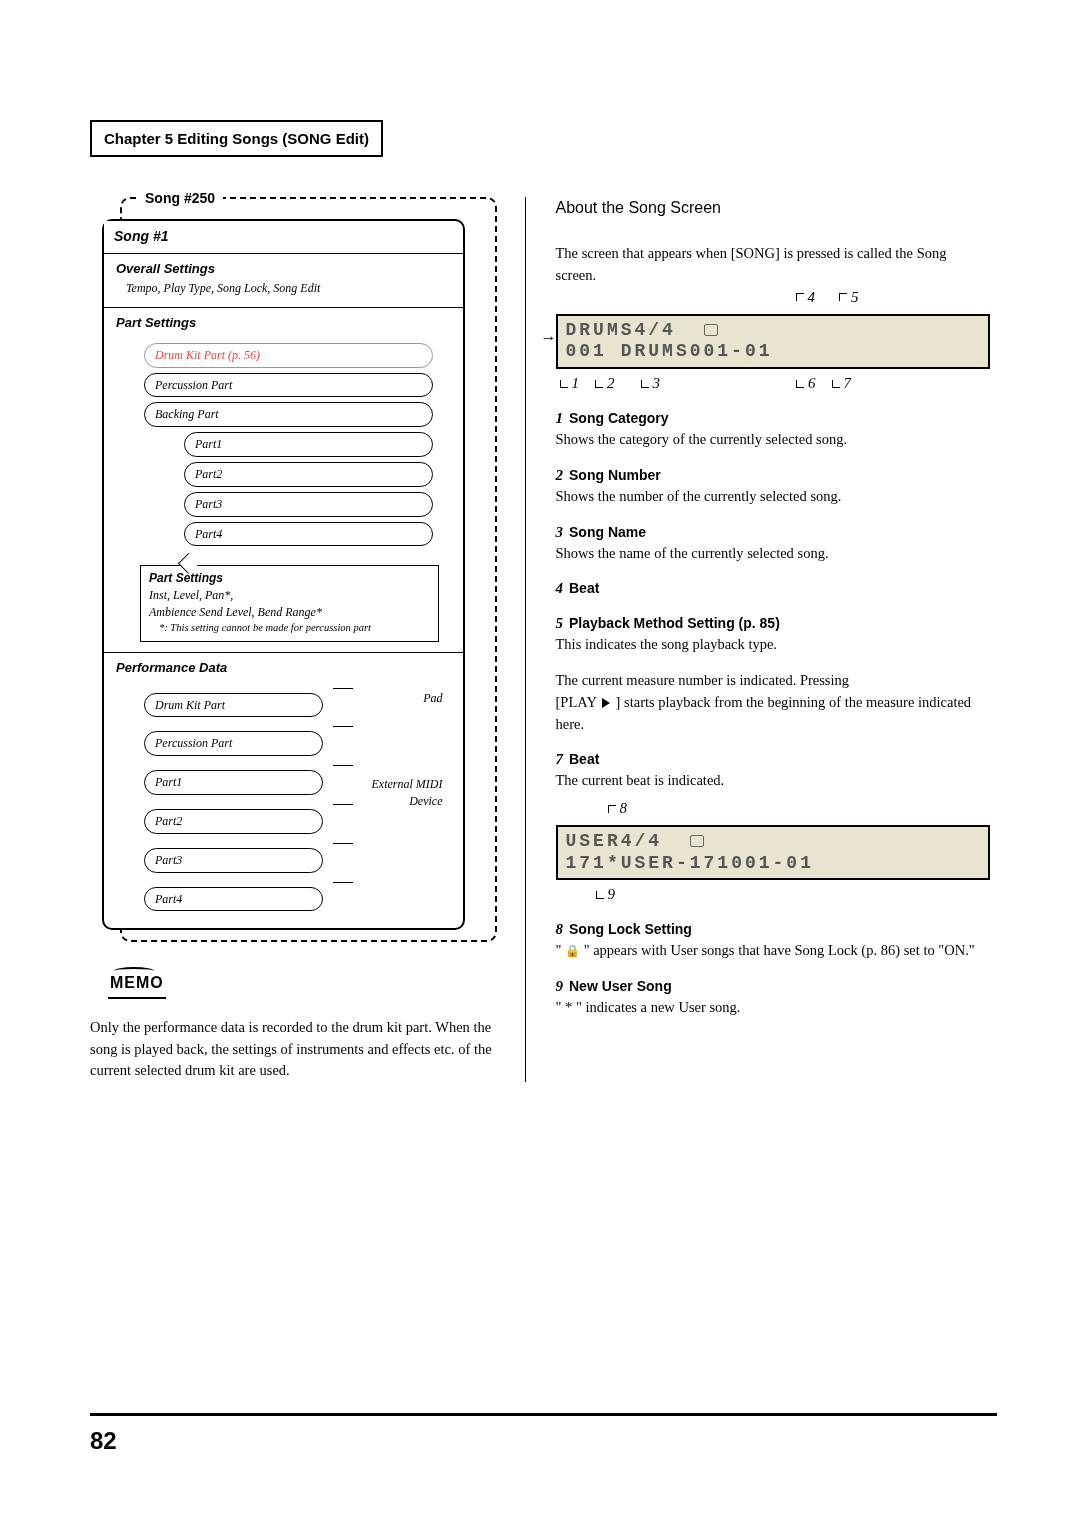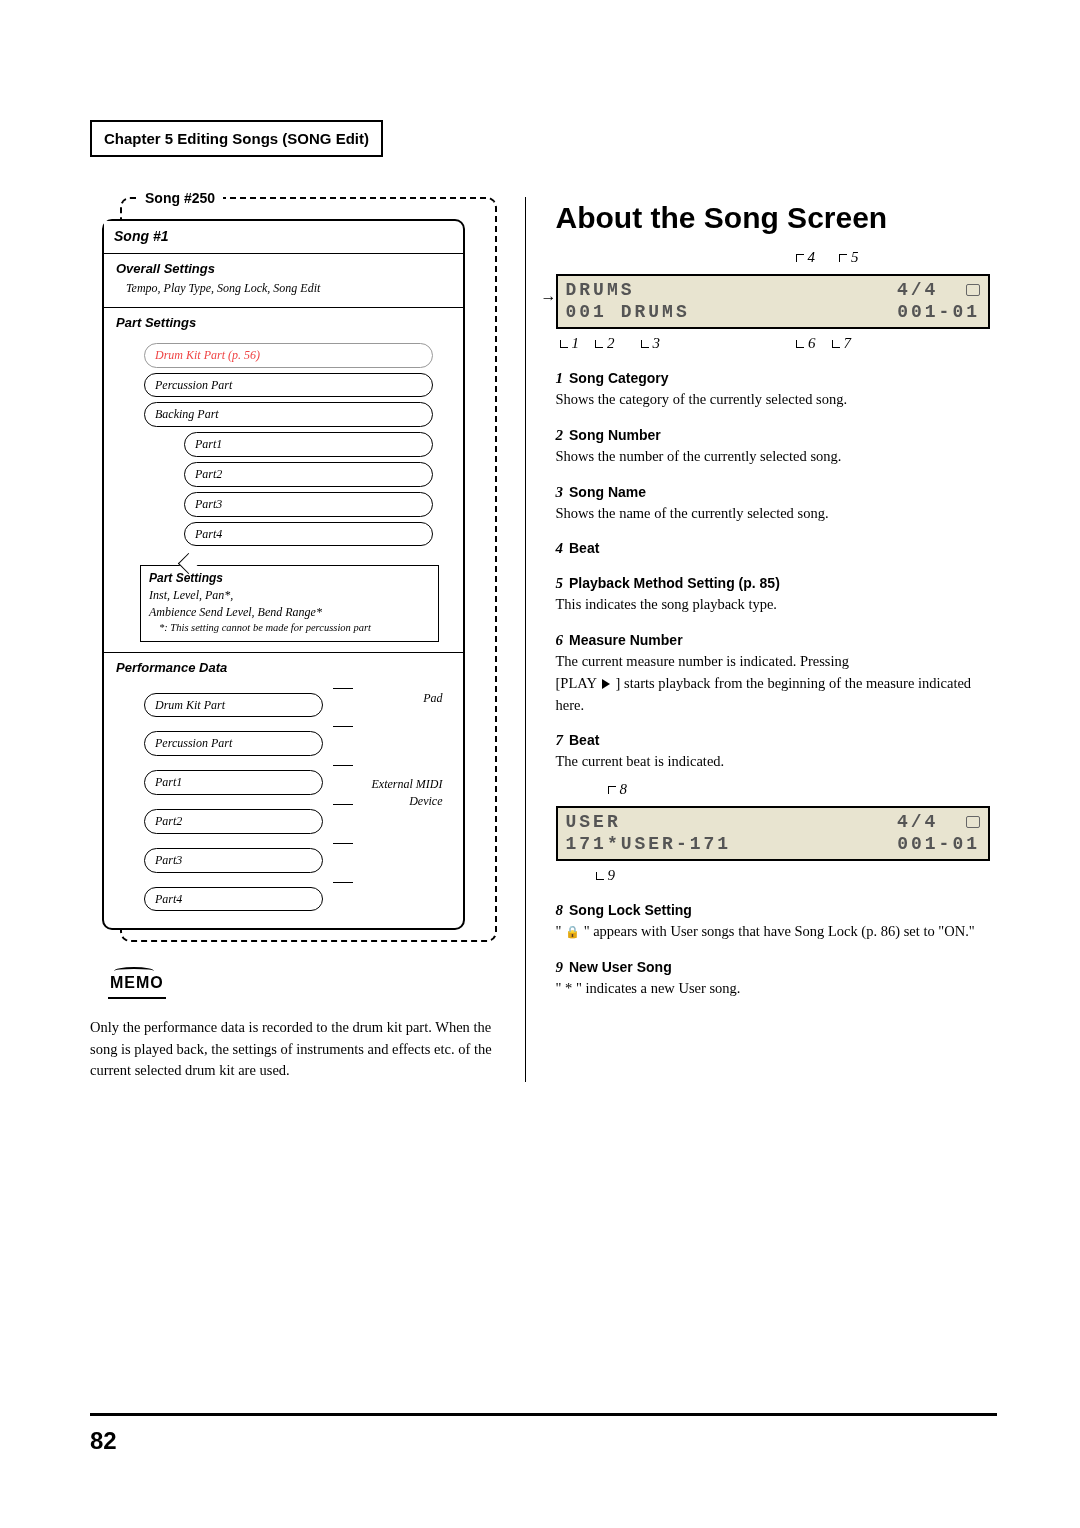--- a/index.html
+++ b/index.html
@@ -125,40 +125,40 @@
     position: absolute;
     top: -5px; left: 6px;
     width: 40px; height: 6px;
     border-top: 2px solid #000;
     border-radius: 50%;
   }
   .memo-text { font-size: 14.5px; line-height: 1.5; }
   
   h2 {
     font-family: Arial, Helvetica, sans-serif;
-    font-weight: bold;
-    font-size: 30px;
-    margin-bottom: 8px;
+    font-weight: normal;
+    font-size: 16px;
+    margin-bottom: 24px;
   }
   .lcd {
     border: 2.5px solid #000;
     background: #e8e4d0;
     font-family: 'Courier New', monospace;
     font-weight: bold;
     letter-spacing: 3px;
     color: #555;
     padding: 4px 8px;
     margin: 8px 0 4px 0;
     display: flex;
     flex-direction: column;
     font-size: 18px;
     line-height: 1.2;
     position: relative;
   }
-  .lcd-row { display: flex; justify-content: space-between; white-space: pre; }
+  .lcd-row { display: flex; white-space: pre; }
   .lcd .arrow-in { position: absolute; left: -14px; top: 12px; font-size: 16px; color: #000; }
   .callout-top, .callout-bottom { font-style: italic; font-family: Georgia, serif; font-size: 15px; }
   .callout-row-top { display: flex; gap: 6px; margin-bottom: -2px; padding-left: 240px; }
   .callout-row-top span { display: flex; align-items: center; gap: 2px; }
   .callout-row-bottom { display: flex; gap: 6px; margin-top: 2px; padding-left: 4px; }
   .callout-row-bottom span { display: flex; align-items: center; gap: 2px; }
   .corner-tl { display: inline-block; width: 8px; height: 8px; border-left: 1.5px solid #000; border-top: 1.5px solid #000; margin-right: 2px; }
   .corner-bl { display: inline-block; width: 8px; height: 8px; border-left: 1.5px solid #000; border-bottom: 1.5px solid #000; margin-right: 2px; }
   .def-item { margin: 14px 0 6px 0; }
   .def-head { font-family: Arial, Helvetica, sans-serif; font-weight: bold; font-size: 14px; }
@@ -256,20 +256,21 @@
         </div>
       </div>
     </div>
 
     <div class="memo-icon">MEMO</div>
     <div class="memo-text">Only the performance data is recorded to the drum kit part. When the song is played back, the settings of instruments and effects etc. of the current selected drum kit are used.</div>
   </div>
 
   <div class="col-right">
     <h2>About the Song Screen</h2>
+    <div class="def-body">The screen that appears when [SONG] is pressed is called the Song screen.</div>
 
     <div class="callout-row-top callout-top">
       <span>
           <span class="corner-tl"></span>
           <i>4</i>
         </span>
       <span style="margin-left:18px">
           <span class="corner-tl"></span>
           <i>5</i>
         </span>
@@ -316,21 +317,20 @@
           <div class="def-body">Shows the name of the currently selected song.</div>
         </div>
         <div class="def-item">
           <div class="def-head"><span class="num">4</span><span>Beat</span></div>
         </div>
         <div class="def-item">
           <div class="def-head"><span class="num">5</span><span>Playback Method Setting (p. 85)</span></div>
           <div class="def-body">This indicates the song playback type.</div>
         </div>
         <div class="def-item">
-          <div class="def-head"><span class="num">6</span><span>Measure Number</span></div>
           <div class="def-body">The current measure number is indicated. Pressing<br>[PLAY <span class="play-icon"></span> ] starts playback from the beginning of the measure indicated here.</div>
         </div>
         <div class="def-item">
           <div class="def-head"><span class="num">7</span><span>Beat</span></div>
           <div class="def-body">The current beat is indicated.</div>
         </div>
       </div>
 
     <div class="callout-row-top callout-top" style="padding-left:52px">
       <span>

